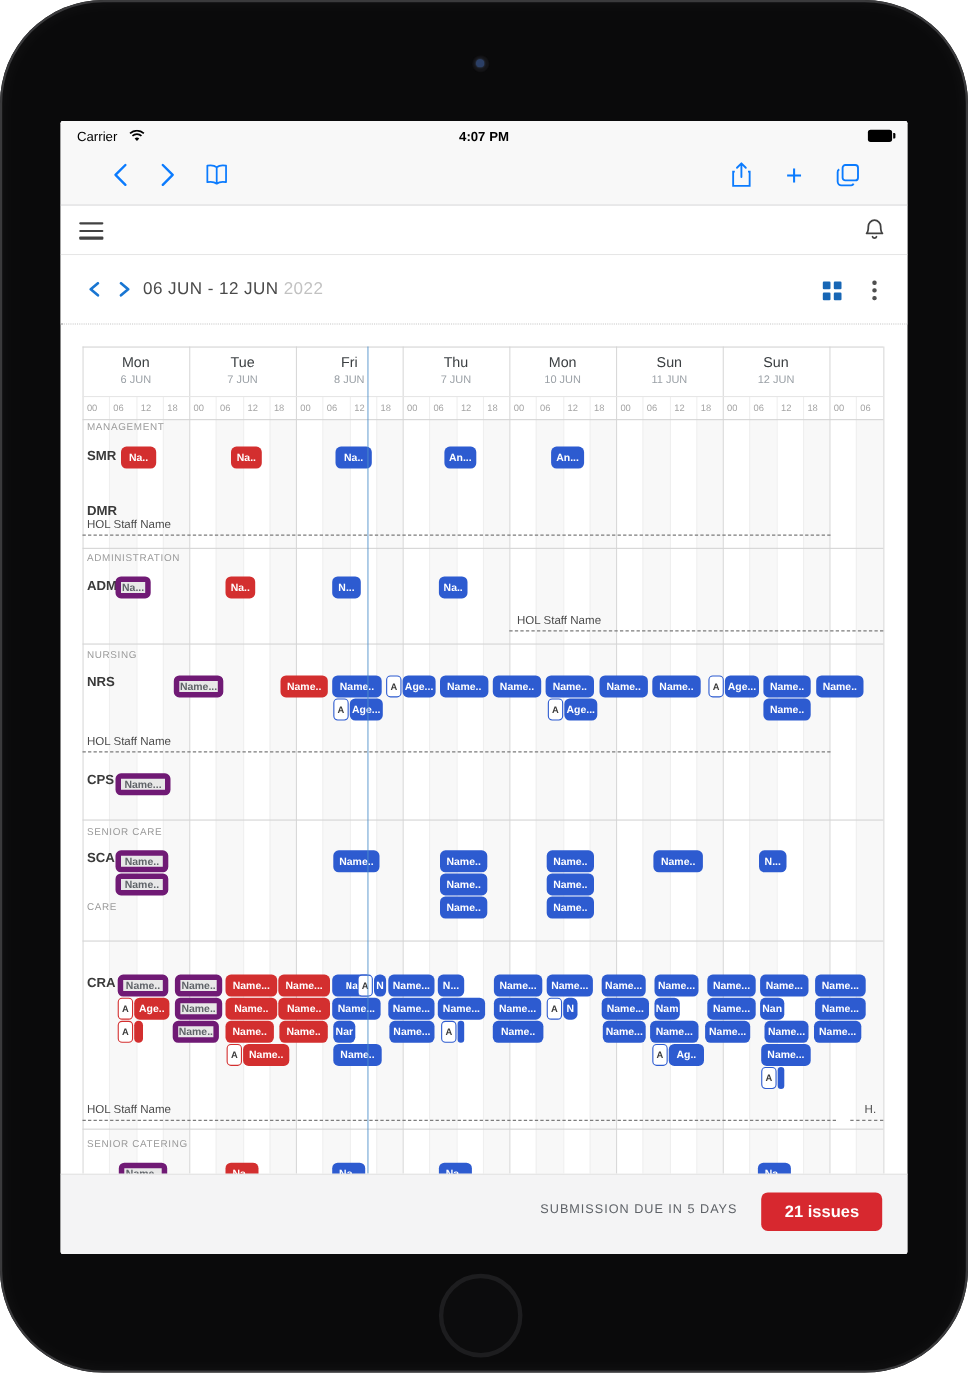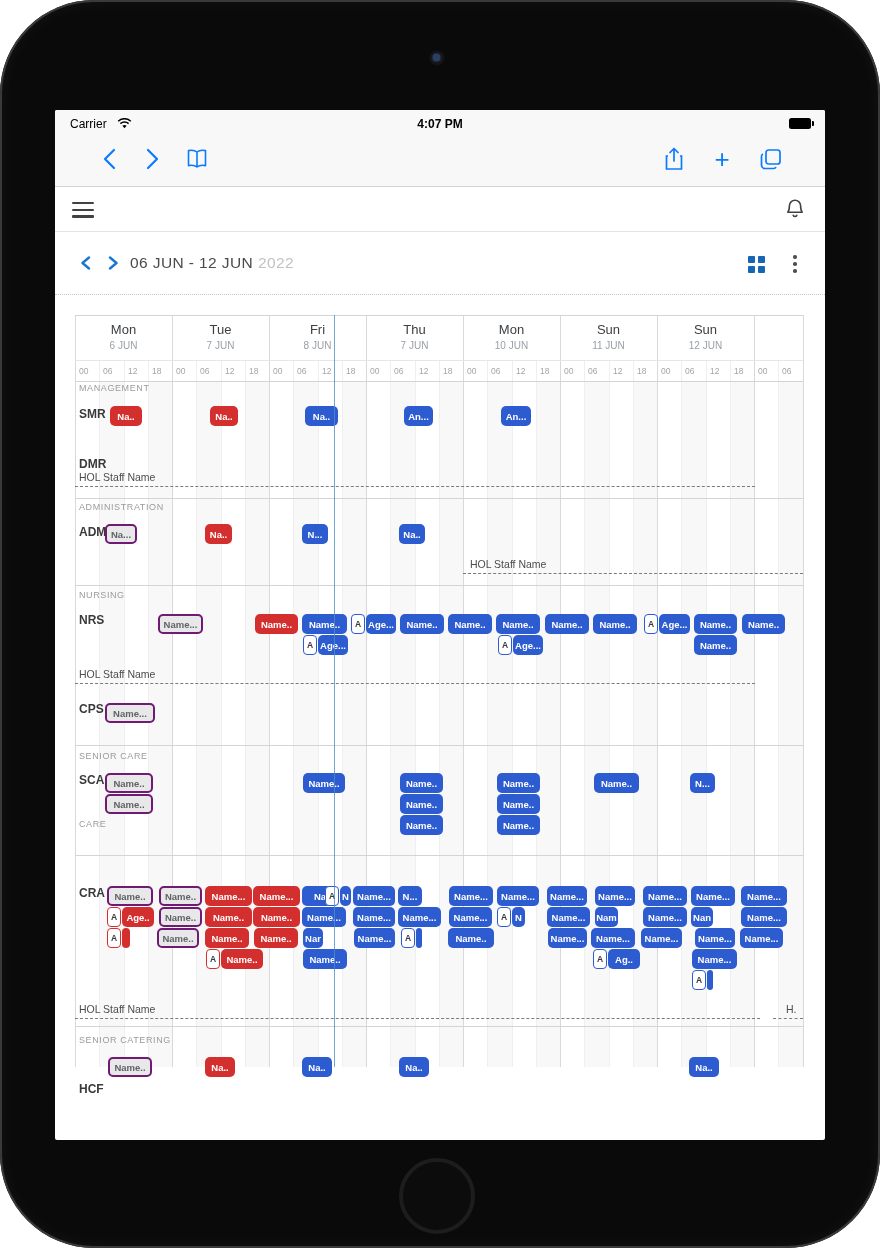--- a/index.html
+++ b/index.html
@@ -57,21 +57,21 @@
   .rowcode{position:absolute;font-size:12px;font-weight:bold;color:#3a3a3a;z-index:4;}
   .holtext{position:absolute;font-size:10.5px;color:#4c4c4c;z-index:4;}
   .nowline{position:absolute;width:1px;background:#4d8ec9;opacity:.8;z-index:7;}
   .chip{position:absolute;height:20px;display:flex;align-items:stretch;z-index:6;cursor:pointer;}
   .chip .main{flex:1;display:flex;align-items:center;justify-content:center;font-size:9.5px;font-weight:bold;
               border-radius:5px;overflow:hidden;white-space:nowrap;padding:0 1px;box-sizing:border-box;}
   .chip .apre{width:14px;background:#fff;border:1.5px solid;border-radius:4px;font-size:8.5px;font-weight:bold;
               display:flex;align-items:center;justify-content:center;margin-right:1px;color:#3a3a3a;box-sizing:border-box;flex:none;}
   .chip.r .main{background:#d32f2f;color:#fff;}
   .chip.b .main{background:#2d5bd0;color:#fff;}
-  .chip.g .main{background:#e8e8e8;color:#5f6368;border:2px solid #701a75;}
+  .chip.g .main{background:#e8e8e8;color:#5f6368;border:5px solid #701a75;}
   .chip.r .apre{border-color:#d32f2f;}
   .chip.b .apre{border-color:#2d5bd0;}
 
   
   .footer{position:absolute;left:0;top:957px;width:770px;height:73px;background:#f4f4f5;border-top:1px solid #e3e3e3;
           box-sizing:border-box;display:flex;align-items:flex-start;justify-content:flex-end;gap:22px;padding:16px 23px 0 0;z-index:10;}
   .due{font-size:11.5px;color:#5f6368;letter-spacing:.9px;margin-top:10px;}
   .issuesbtn{background:#d7282f;color:#fff;font-size:15px;font-weight:bold;border:none;border-radius:6px;
              padding:9px 21px;cursor:pointer;}
 </style>
@@ -419,21 +419,21 @@
         </div>
         <div class="chip g" style="left: 104px; top: 776px; width: 43px;">
           <span class="main">Name..</span>
         </div>
         <div class="chip r" style="left: 150px; top: 776px; width: 47px;">
           <span class="main">Name...</span>
         </div>
         <div class="chip r" style="left: 198px; top: 776px; width: 47px;">
           <span class="main">Name...</span>
         </div>
-        <div class="chip b" style="left: 247px; top: 776px; width: 36px;">
+        <div class="chip b" style="left: 247px; top: 776px; width: 36px; font-family: Liberation Mono, monospace;">
           <span class="main">Na</span>
         </div>
         <div class="chip b" style="left: 270px; top: 776px; width: 26px;">
           <span class="apre">A</span>
           <span class="main">N</span>
         </div>
         <div class="chip b" style="left: 298px; top: 776px; width: 42px;">
           <span class="main">Name...</span>
         </div>
         <div class="chip b" style="left: 343px; top: 776px; width: 24px;">
@@ -577,17 +577,21 @@
         </div>
         <div class="chip b" style="left: 344px; top: 947px; width: 30px;">
           <span class="main">Na..</span>
         </div>
         <div class="chip b" style="left: 634px; top: 947px; width: 30px;">
           <span class="main">Na..</span>
         </div>
         <div class="nowline" style="left: 279px; top: 205px; height: 752px;"></div>
       </div>
 
+    <div class="footer">
+      <span class="due">SUBMISSION DUE IN 5 DAYS</span>
+      <button class="issuesbtn">21 issues</button>
+    </div>
 
   </div>
 
   <div class="home"></div>
 </div>
 
 </body></html>

